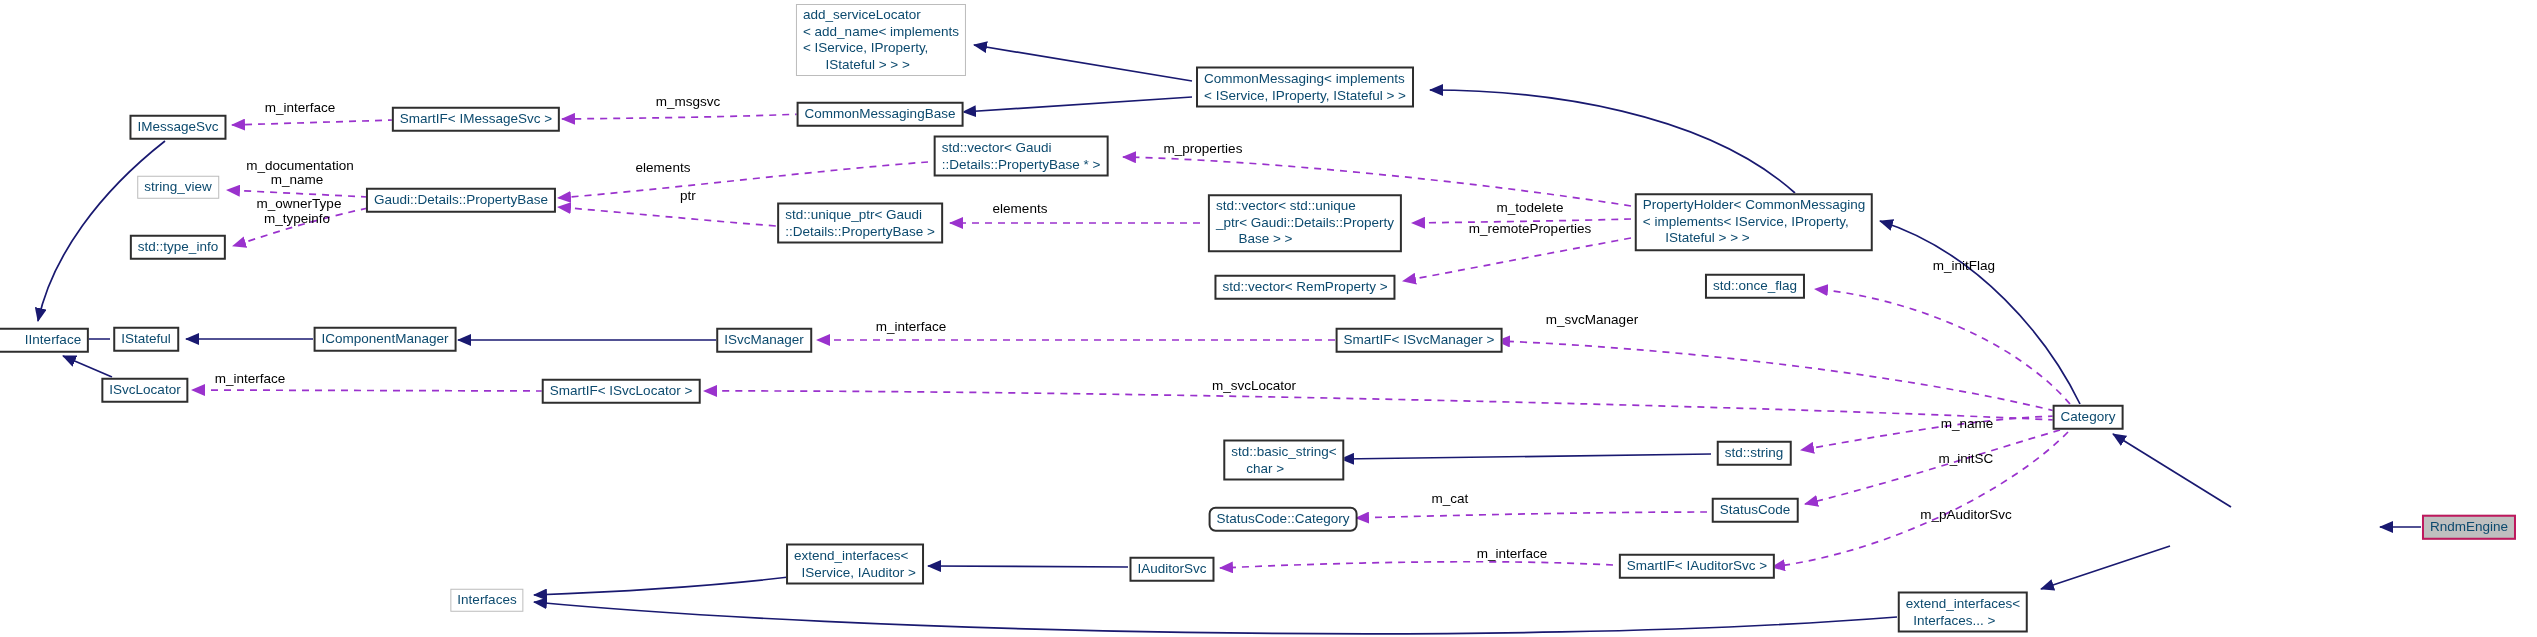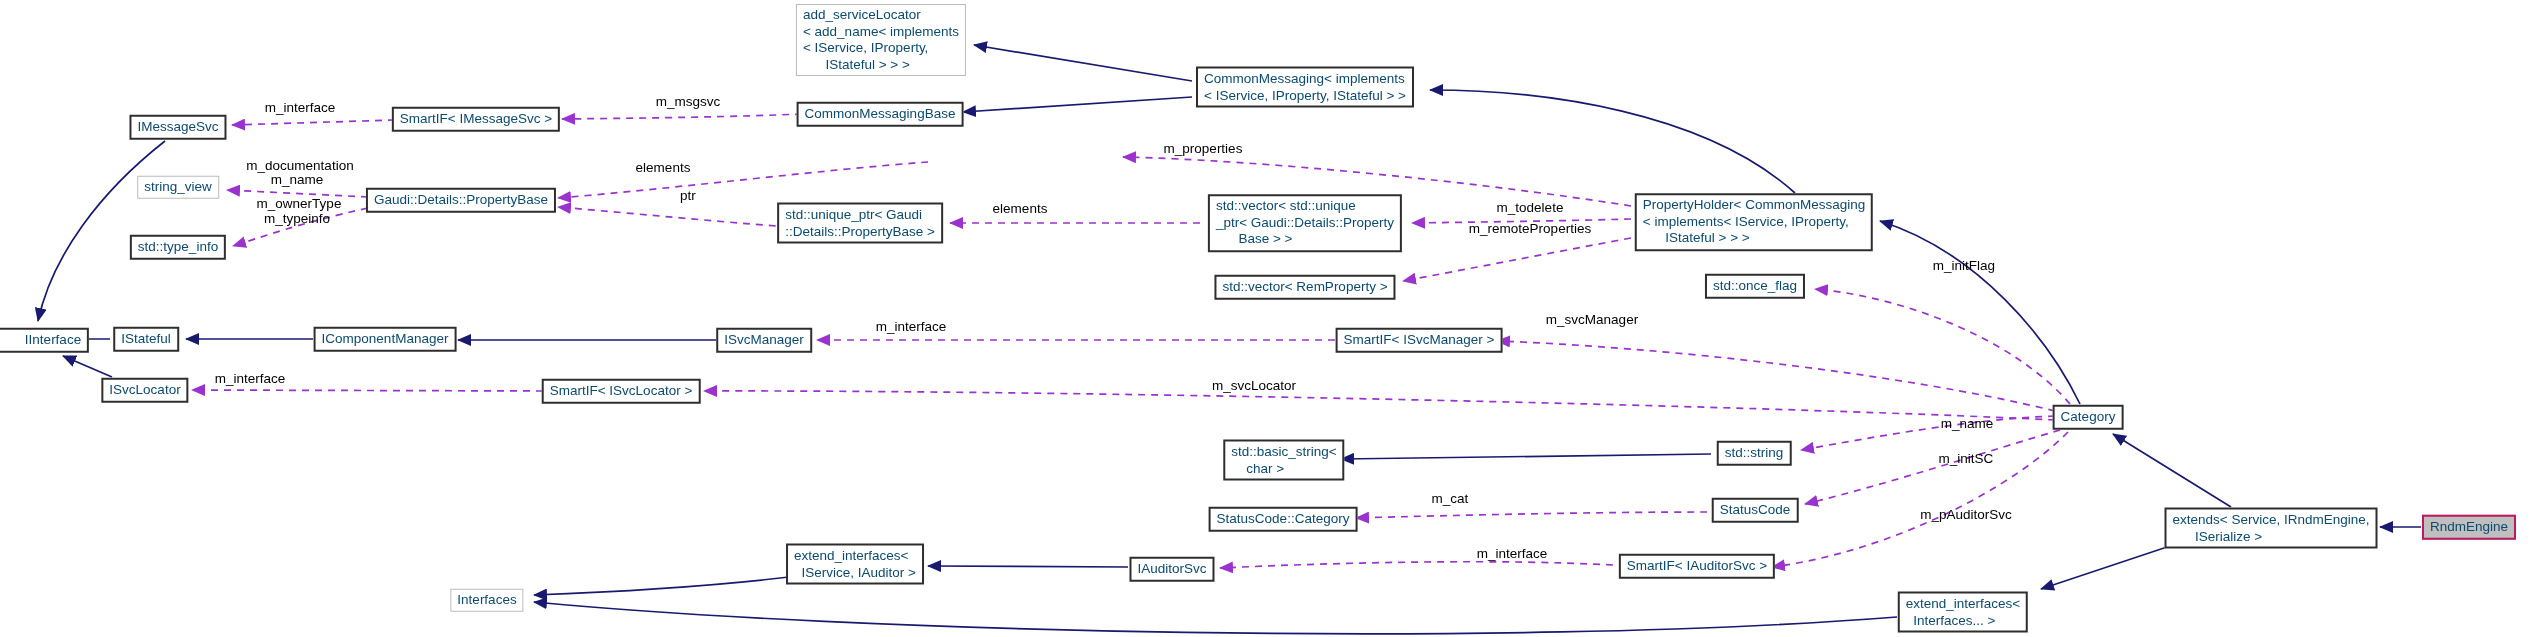--- a/index.html
+++ b/index.html
@@ -107,37 +107,37 @@
       <text x="1512" y="558" text-anchor="middle" class="edge-label">m_interface</text>
     </svg>
 <div class="node truncated" style="left: 881px; top: 40px;"><div>add_serviceLocator</div><div>&lt; add_name&lt; implements</div><div>&lt; IService, IProperty,</div><div>      IStateful &gt; &gt; &gt;</div></div>
     <div class="node normal" style="left: 1305px; top: 87px;"><div>CommonMessaging&lt; implements</div><div>&lt; IService, IProperty, IStateful &gt; &gt;</div></div>
     <div class="node normal" style="left: 880px; top: 114px;"><div>CommonMessagingBase</div></div>
     <div class="node normal" style="left: 476px; top: 119px;"><div>SmartIF&lt; IMessageSvc &gt;</div></div>
     <div class="node normal" style="left: 178px; top: 127px;"><div>IMessageSvc</div></div>
     <div class="node truncated" style="left: 178px; top: 187px;"><div>string_view</div></div>
     <div class="node normal" style="left: 461px; top: 200px;"><div>Gaudi::Details::PropertyBase</div></div>
     <div class="node normal" style="left: 178px; top: 247px;"><div>std::type_info</div></div>
+    <div class="node normal" style="left: 1021px; top: 156px;"><div>std::vector&lt; Gaudi</div><div>::Details::PropertyBase * &gt;</div></div>
     <div class="node normal" style="left: 860px; top: 223px;"><div>std::unique_ptr&lt; Gaudi</div><div>::Details::PropertyBase &gt;</div></div>
     <div class="node normal" style="left: 1305px; top: 223px;"><div>std::vector&lt; std::unique</div><div>_ptr&lt; Gaudi::Details::Property</div><div>      Base &gt; &gt;</div></div>
     <div class="node normal" style="left: 1305px; top: 287px;"><div>std::vector&lt; RemProperty &gt;</div></div>
     <div class="node normal" style="left: 1754px; top: 222px;"><div>PropertyHolder&lt; CommonMessaging</div><div>&lt; implements&lt; IService, IProperty,</div><div>      IStateful &gt; &gt; &gt;</div></div>
     <div class="node normal" style="left: 1755px; top: 286px;"><div>std::once_flag</div></div>
     <div class="node normal" style="left: 35px; top: 340px; padding-left: 42px;"><div>IInterface</div></div>
     <div class="node normal" style="left: 146px; top: 339px;"><div>IStateful</div></div>
     <div class="node normal" style="left: 385px; top: 339px; text-align: center;"><div>IComponentManager</div></div>
     <div class="node normal" style="left: 764px; top: 340px;"><div>ISvcManager</div></div>
     <div class="node normal" style="left: 1419px; top: 340px;"><div>SmartIF&lt; ISvcManager &gt;</div></div>
     <div class="node normal" style="left: 145px; top: 390px;"><div>ISvcLocator</div></div>
     <div class="node normal" style="left: 621px; top: 391px;"><div>SmartIF&lt; ISvcLocator &gt;</div></div>
     <div class="node normal" style="left: 2088px; top: 417px;"><div>Category</div></div>
     <div class="node normal" style="left: 1284px; top: 460px;"><div>std::basic_string&lt;</div><div>    char &gt;</div></div>
     <div class="node normal" style="left: 1754px; top: 453px;"><div>std::string</div></div>
-    <div class="node normal" style="left: 1283px; top: 519px;"><div>StatusCode::Category</div></div>
+    <div class="node normal" style="left: 1283px; top: 519px; border-radius: 7px;"><div>StatusCode::Category</div></div>
     <div class="node normal" style="left: 1755px; top: 510px;"><div>StatusCode</div></div>
     <div class="node normal" style="left: 855px; top: 564px;"><div>extend_interfaces&lt;</div><div>  IService, IAuditor &gt;</div></div>
     <div class="node normal" style="left: 1172px; top: 569px;"><div>IAuditorSvc</div></div>
     <div class="node normal" style="left: 1697px; top: 566px;"><div>SmartIF&lt; IAuditorSvc &gt;</div></div>
     <div class="node truncated" style="left: 487px; top: 600px;"><div>Interfaces</div></div>
     <div class="node normal" style="left: 1963px; top: 612px;"><div>extend_interfaces&lt;</div><div>  Interfaces... &gt;</div></div>
-    <div class="node normal" style="left: 2271px; top: 528px;"><div>extends&lt; Service, IRndmEngine,</div><div>      ISerialize &gt;</div></div>
     <div class="node highlight" style="left: 2469px; top: 527px;"><div>RndmEngine</div></div>
   </div>
 
 </body></html>

